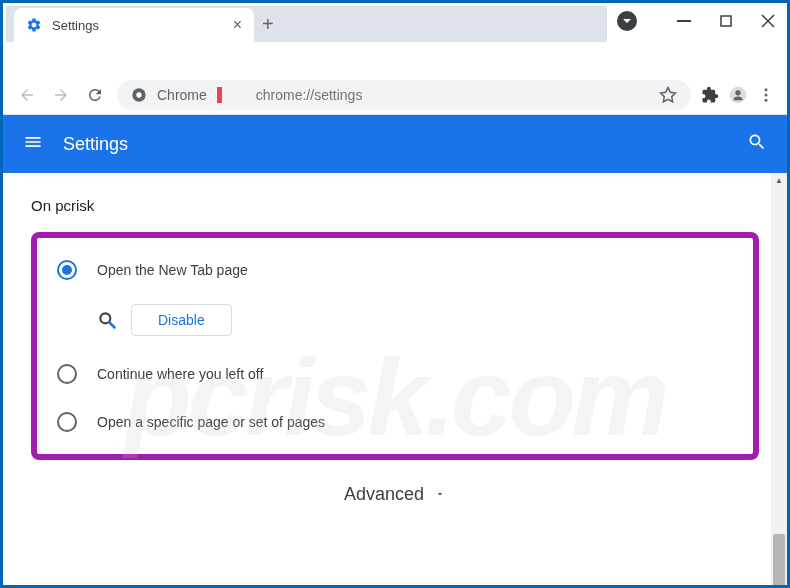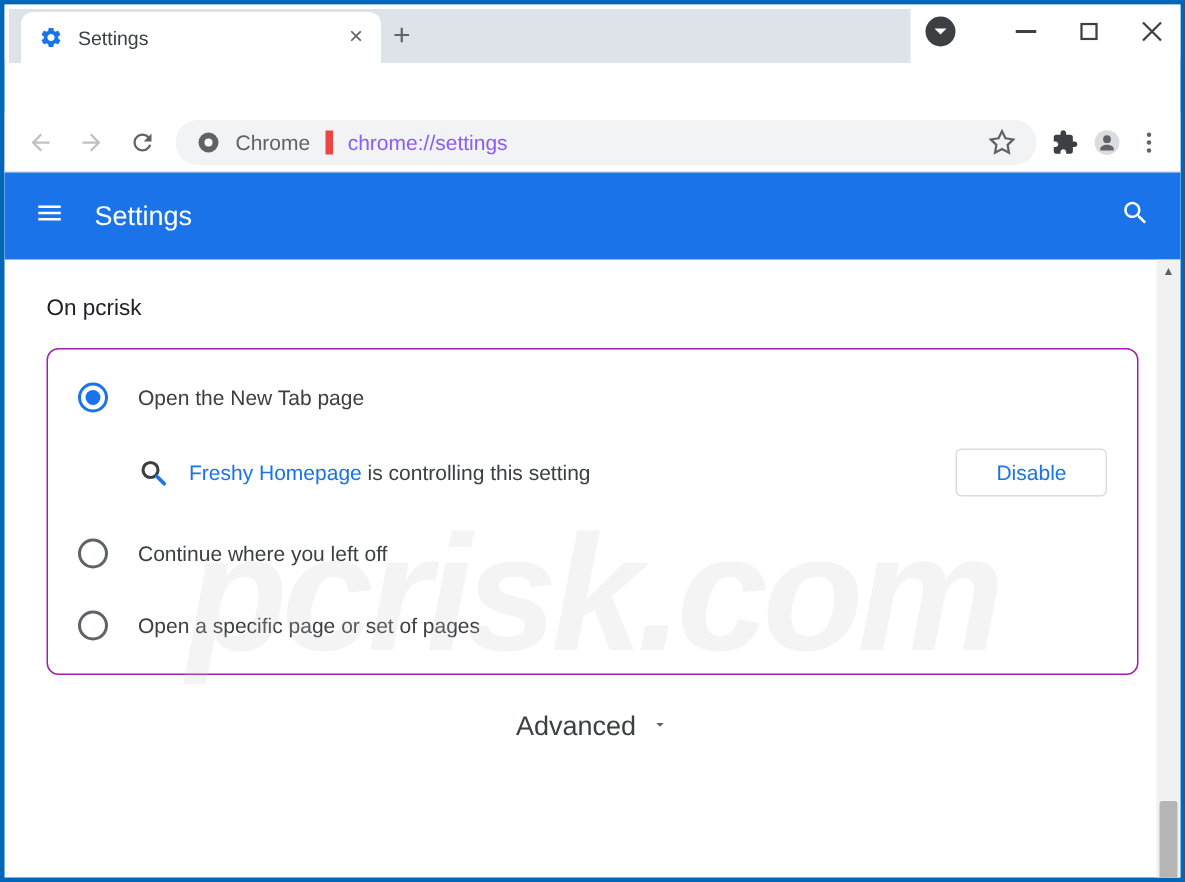--- a/index.html
+++ b/index.html
@@ -22,35 +22,35 @@
     .top-right-icons { position: absolute; top: 8px; right: 150px; }
     .shield-circle { width: 20px; height: 20px; background: #3c4043; border-radius: 50%; display: flex; align-items: center; justify-content: center; }
     
     
     .addressbar-row { height: 40px; background: #fff; display: flex; align-items: center; padding: 0 12px; gap: 10px; border-bottom: 1px solid #e0e0e0; margin-top: 36px; }
     .nav-btn { width: 24px; height: 24px; display: flex; align-items: center; justify-content: center; color: #5f6368; cursor: pointer; }
     .nav-btn.disabled { color: #bdc1c6; }
     .addressbar { flex: 1; height: 30px; background: #f1f3f4; border-radius: 15px; display: flex; align-items: center; padding: 0 14px; gap: 10px; }
     .chrome-icon { width: 16px; height: 16px; }
     .url-prefix { color: #5f6368; font-size: 14px; border-right: 5px solid #ef4444; padding-right: 10px; }
-    .url-path { color: #8b5cf6; font-size: 14px; }
+    .url-path { color: #737373; font-size: 14px; margin-left: 24px; }
     .addr-right { margin-left: auto; display: flex; gap: 18px; align-items: center; }
     .addr-icon { width: 18px; height: 18px; color: #5f6368; cursor: pointer; }
     
     
     .blue-header { height: 58px; background: #1a73e8; display: flex; align-items: center; padding: 0 20px; gap: 20px; color: #fff; }
     .hamburger { cursor: pointer; }
     .header-title { font-size: 18px; font-weight: 400; flex: 1; }
     
     
     .content-wrap { position: relative; height: calc(100% - 137px); overflow: hidden; }
     .content { padding: 24px 28px; }
     .section-title { font-size: 15px; color: #202124; margin-bottom: 18px; }
     
-    .card { background: #fff; border: 1px solid #a21caf; border-radius: 8px; padding: 8px 0; }
+    .card { background: #fff; border: 6px solid #a21caf; border-radius: 8px; padding: 8px 0; }
     .option-row { display: flex; align-items: center; padding: 14px 20px; gap: 20px; }
     .radio { width: 20px; height: 20px; border-radius: 50%; border: 2px solid #5f6368; display: flex; align-items: center; justify-content: center; flex-shrink: 0; }
     .radio.selected { border-color: #1a73e8; }
     .radio.selected::after { content: ''; width: 10px; height: 10px; background: #1a73e8; border-radius: 50%; }
     .option-label { font-size: 14px; color: #3c4043; }
     
     .ext-row { display: flex; align-items: center; padding: 10px 20px 14px 60px; gap: 14px; }
     .ext-icon { width: 20px; height: 20px; }
     .ext-text { font-size: 14px; color: #3c4043; flex: 1; }
     .ext-link { color: #1a73e8; }
@@ -189,23 +189,20 @@
         <span class="radio selected"></span>
         <span class="option-label">Open the New Tab page</span>
       </div>
       <div class="ext-row">
         <span class="ext-icon">
           <svg viewBox="0 0 24 24">
               <circle cx="10" cy="10" r="6" fill="none" stroke="#3c4043" stroke-width="2.5"></circle>
               <line x1="15" y1="15" x2="21" y2="21" stroke="#1a73e8" stroke-width="3" stroke-linecap="round"></line>
             </svg>
         </span>
-        <span class="ext-text">
-          <span class="ext-link">Freshy Homepage</span><span> is controlling this setting</span>
-        </span>
         <button class="disable-btn">Disable</button>
       </div>
       <div class="option-row">
         <span class="radio"></span>
         <span class="option-label">Continue where you left off</span>
       </div>
       <div class="option-row">
         <span class="radio"></span>
         <span class="option-label">Open a specific page or set of pages</span>
       </div>

